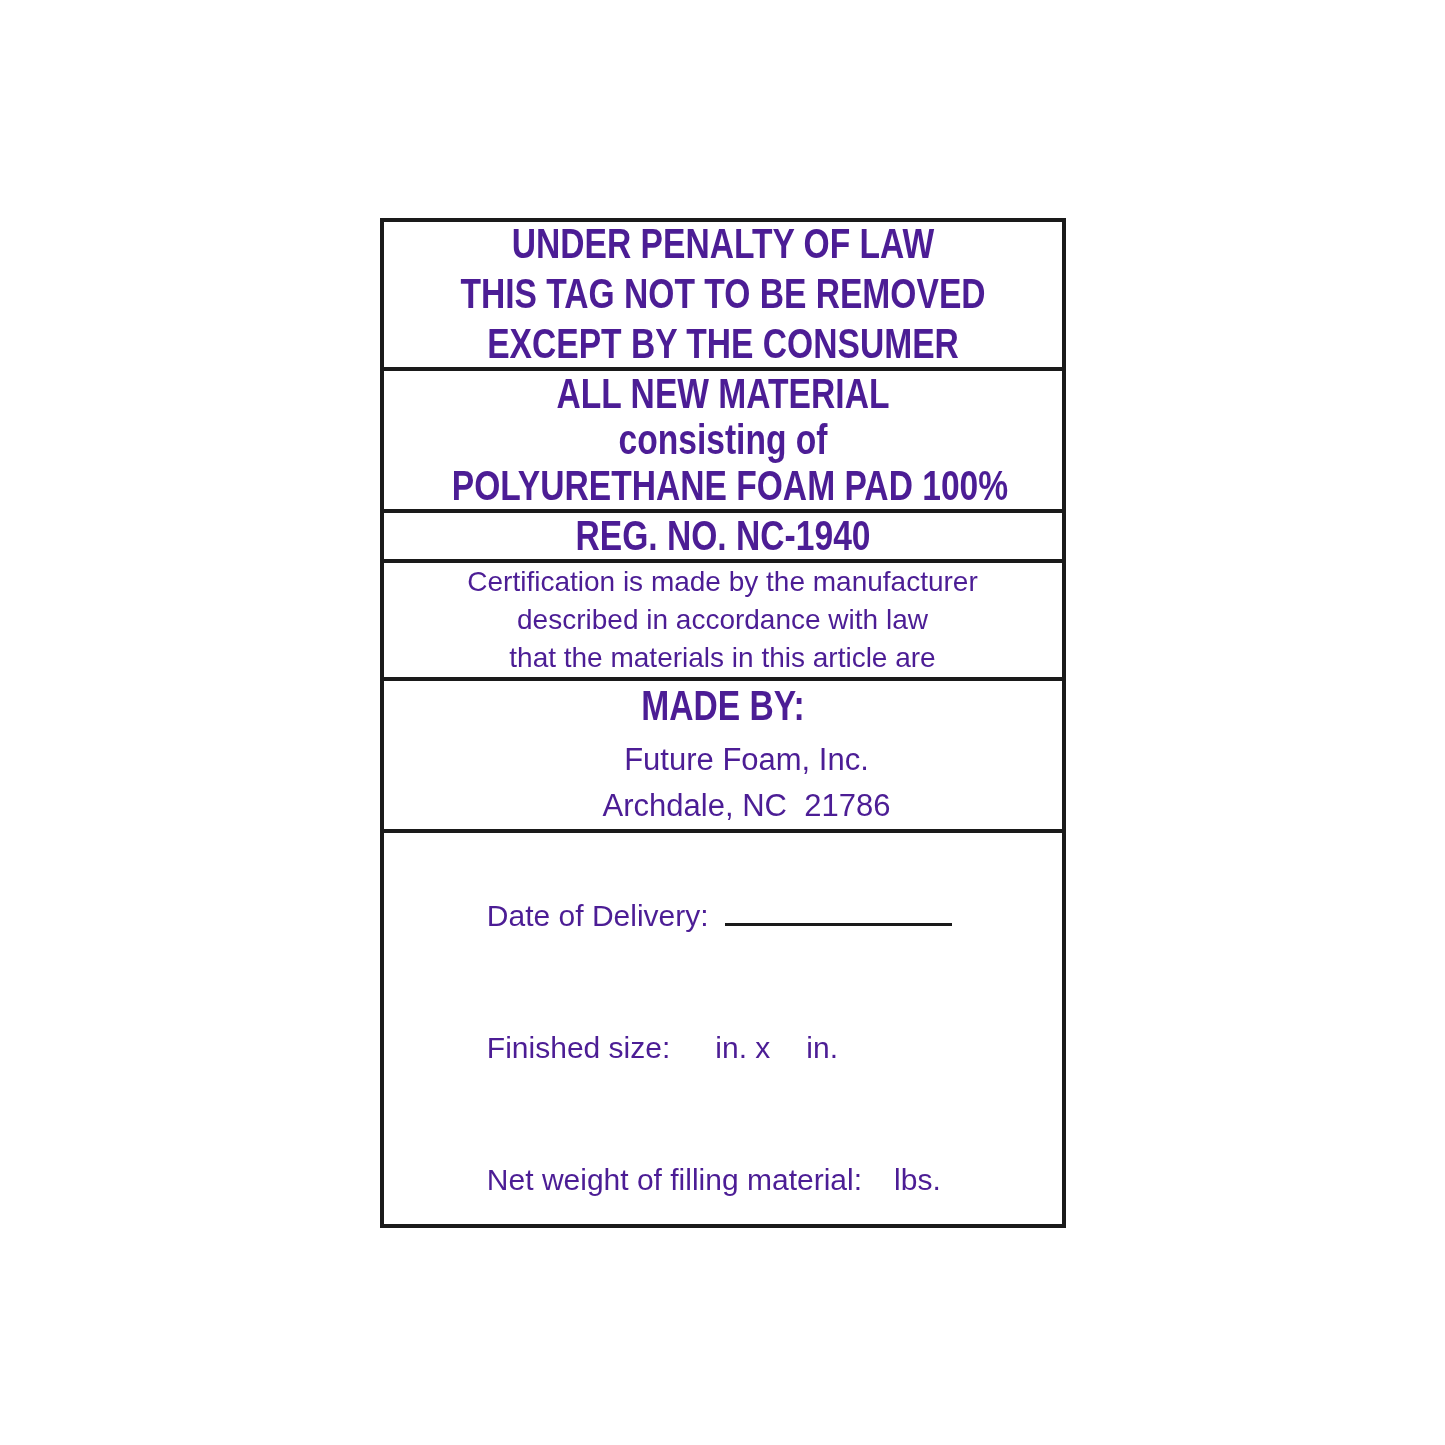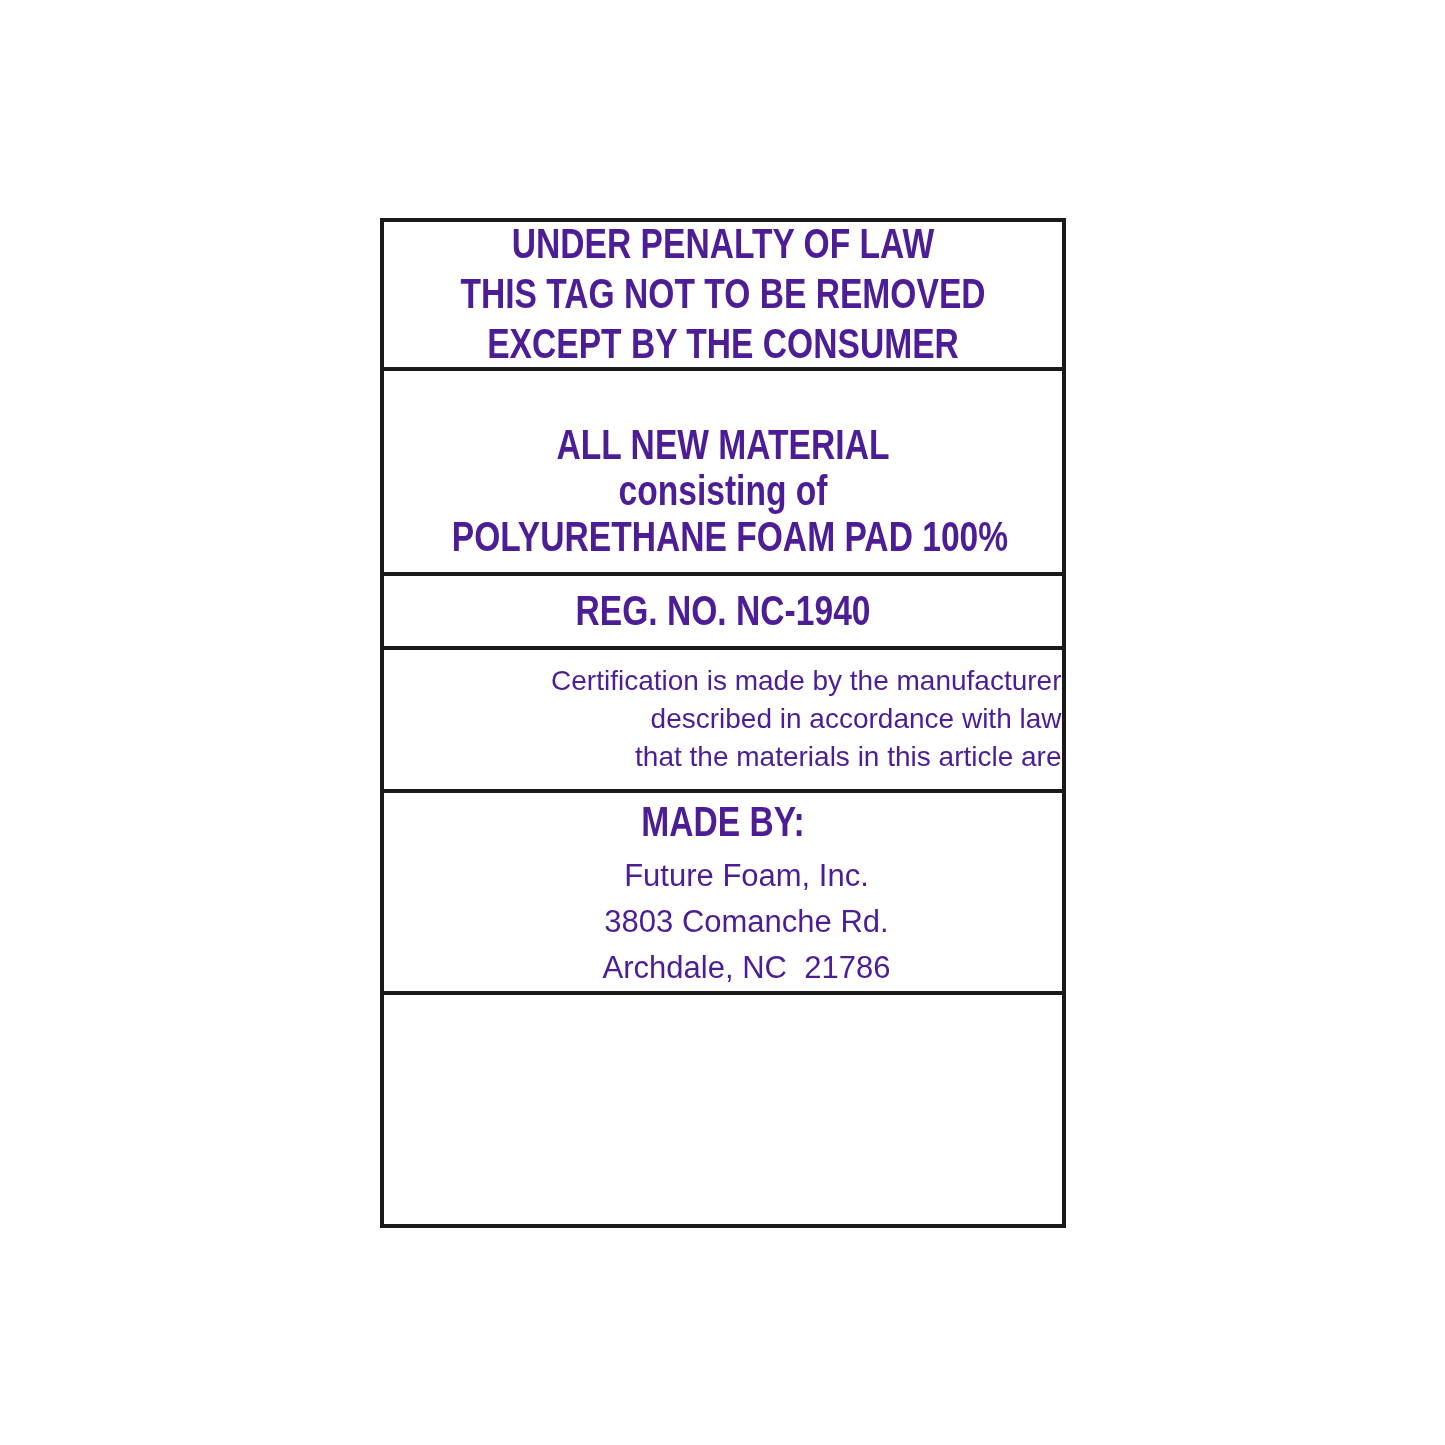--- a/index.html
+++ b/index.html
@@ -27,23 +27,23 @@
   }
   .sec {
     box-sizing: border-box;
     border-bottom: 4px solid #1a1a1a;
     display: flex;
     flex-direction: column;
     justify-content: center;
     text-align: center;
   }
   .sec-penalty   { height: 149px; }
-  .sec-material  { height: 165px; margin-top: 40px; }
+  .sec-material  { height: 165px; }
   .sec-reg       { height: 74px; text-align: center;  }
-  .sec-cert      { height: 143px; align-items: flex-end; }
+  .sec-cert      { height: 143px; }
   .sec-madeby    { height: 202px; justify-content: flex-end; }
   .sec-delivery  {
     flex: 1;
     border-bottom: none;
     justify-content: flex-start;
     text-align: left;
     padding-top: 16px;
   }
   
   .bold-line {
@@ -118,21 +118,31 @@
 
     <section class="sec sec-cert">
       <div class="cert-line">Certification is made by the manufacturer</div>
       <div class="cert-line">described in accordance with law</div>
       <div class="cert-line">that the materials in this article are</div>
     </section>
 
     <section class="sec sec-madeby">
       <div class="bold-line madeby-heading">MADE BY:</div>
       <div class="address-line">Future Foam, Inc.</div>
-      <div class="address-line">3803 Comanche Rd.</div>
       <div class="address-line">Archdale, NC  21786</div>
     </section>
 
     <section class="sec sec-delivery">
+      <div class="fields">
+        <div class="field-line">
+          <span>Date of Delivery:</span><span class="blank-line"></span>
+        </div>
+        <div class="field-line">
+          <span>Finished size:</span><span class="gap-size-1">in. x</span><span class="gap-size-2">in.</span>
+        </div>
+        <div class="field-line">
+          <span>Net weight of filling material:</span><span class="gap-weight">lbs.</span>
+        </div>
+      </div>
     </section>
 
   </div>
 </div>
 
 </body></html>

